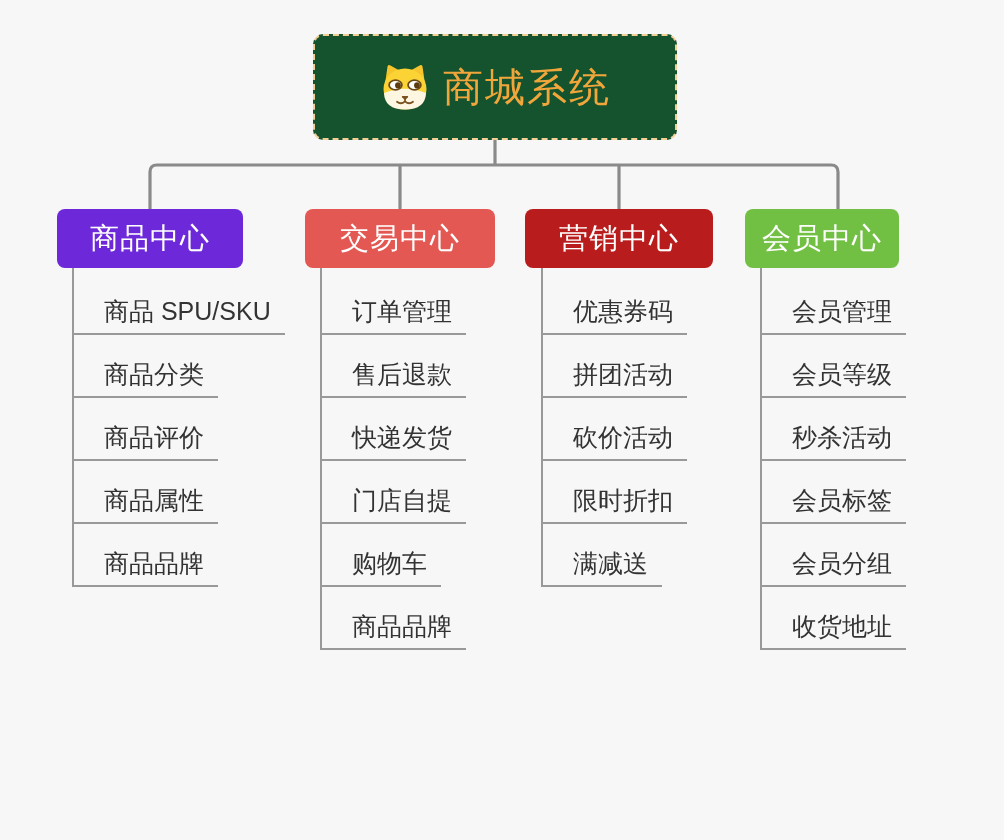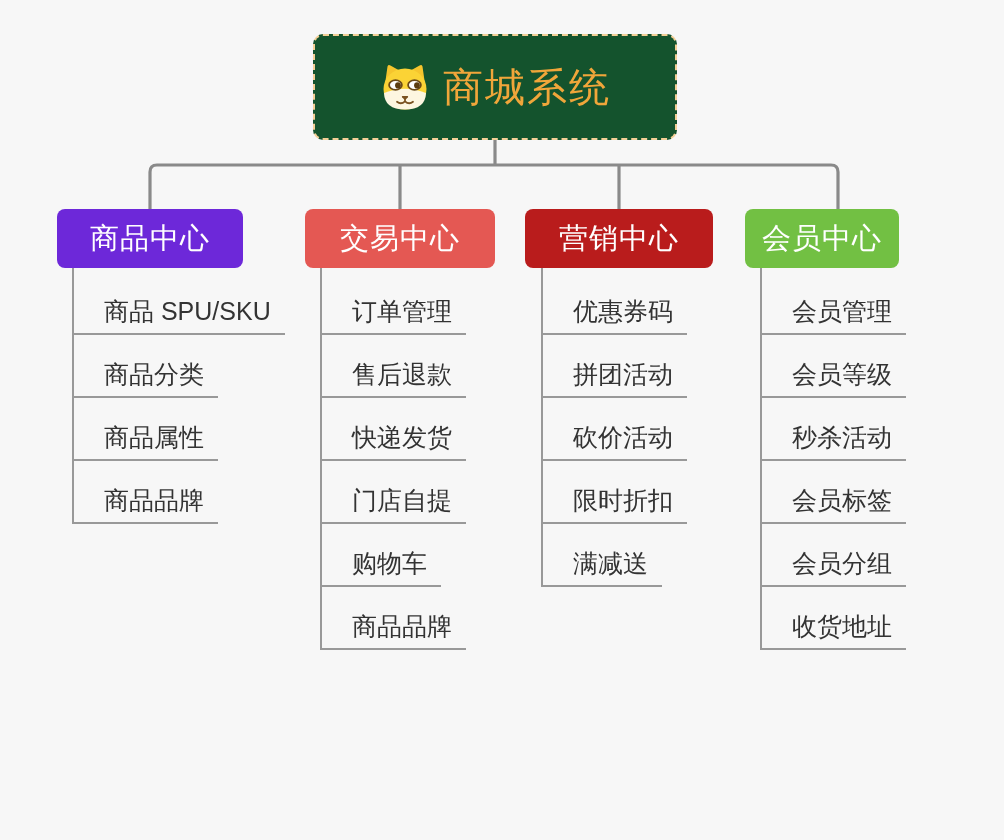--- a/index.html
+++ b/index.html
@@ -132,20 +132,23 @@
   </div>
 
   <div class="col col-1">
     <div class="leaf">
       <span class="leaf-label">商品 SPU/SKU</span>
       </div>
     <div class="leaf">
       <span class="leaf-label">商品分类</span>
       </div>
     <div class="leaf">
+      <span class="leaf-label">商品评价</span>
+      </div>
+    <div class="leaf">
       <span class="leaf-label">商品属性</span>
       </div>
     <div class="leaf">
       <span class="leaf-label">商品品牌</span>
       </div>
   </div>
 
   <div class="col col-2">
     <div class="leaf">
       <span class="leaf-label">订单管理</span>

